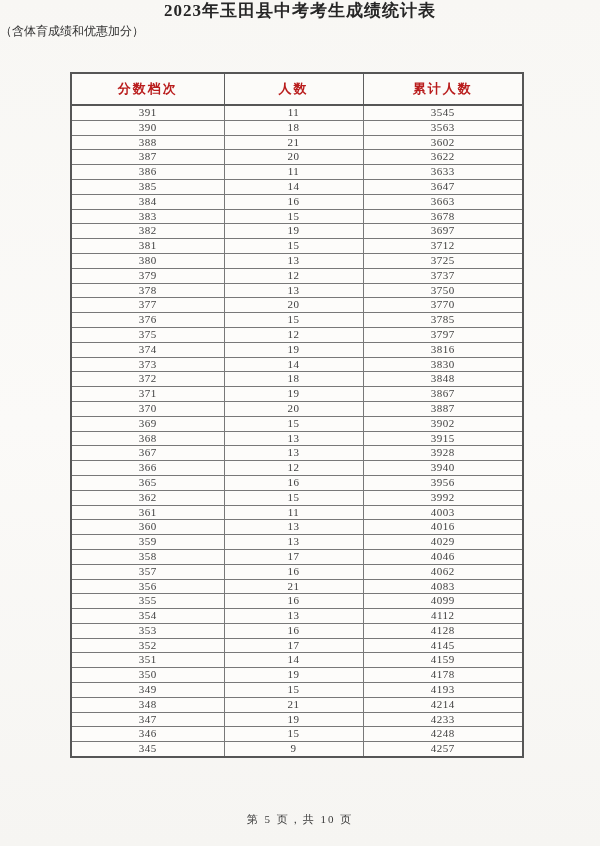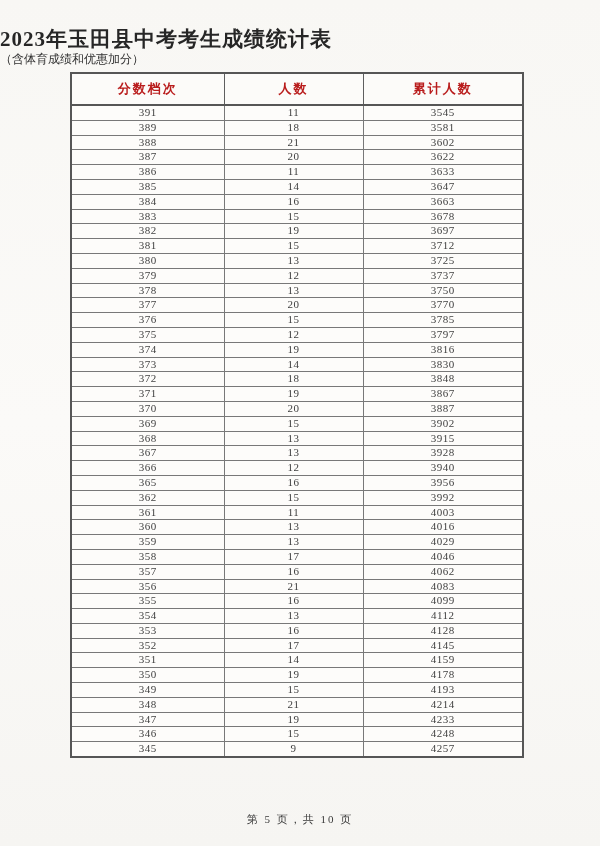--- a/index.html
+++ b/index.html
@@ -14,25 +14,25 @@
     color: #3b3b3b;
     position: relative;
     overflow: hidden;
   }
   .page {
     width: 600px;
     height: 846px;
     background: linear-gradient(180deg, #f8f7f4 0%, #fbfaf8 50%, #f6f5f2 100%);
   }
   .title {
+    text-align: center;
     font-weight: bold;
-    font-size: 21px;
+    font-size: 17px;
     letter-spacing: 1px;
     color: #262626;
-    padding-top: 28px;
     line-height: 22px;
   }
   .subtitle {
     text-align: left;
     font-size: 12px;
     color: #303030;
     line-height: 16px;
     margin-top: 1px;
   }
   table.score-table {
@@ -100,23 +100,23 @@
         <th>累计人数</th>
       </tr>
     </thead>
     <tbody>
         <tr>
           <td>391</td>
           <td>11</td>
           <td>3545</td>
         </tr>
         <tr>
-          <td>389</td>
+          <td>390</td>
           <td>18</td>
-          <td>3581</td>
+          <td>3563</td>
         </tr>
         <tr>
           <td>388</td>
           <td>21</td>
           <td>3602</td>
         </tr>
         <tr>
           <td>387</td>
           <td>20</td>
           <td>3622</td>

